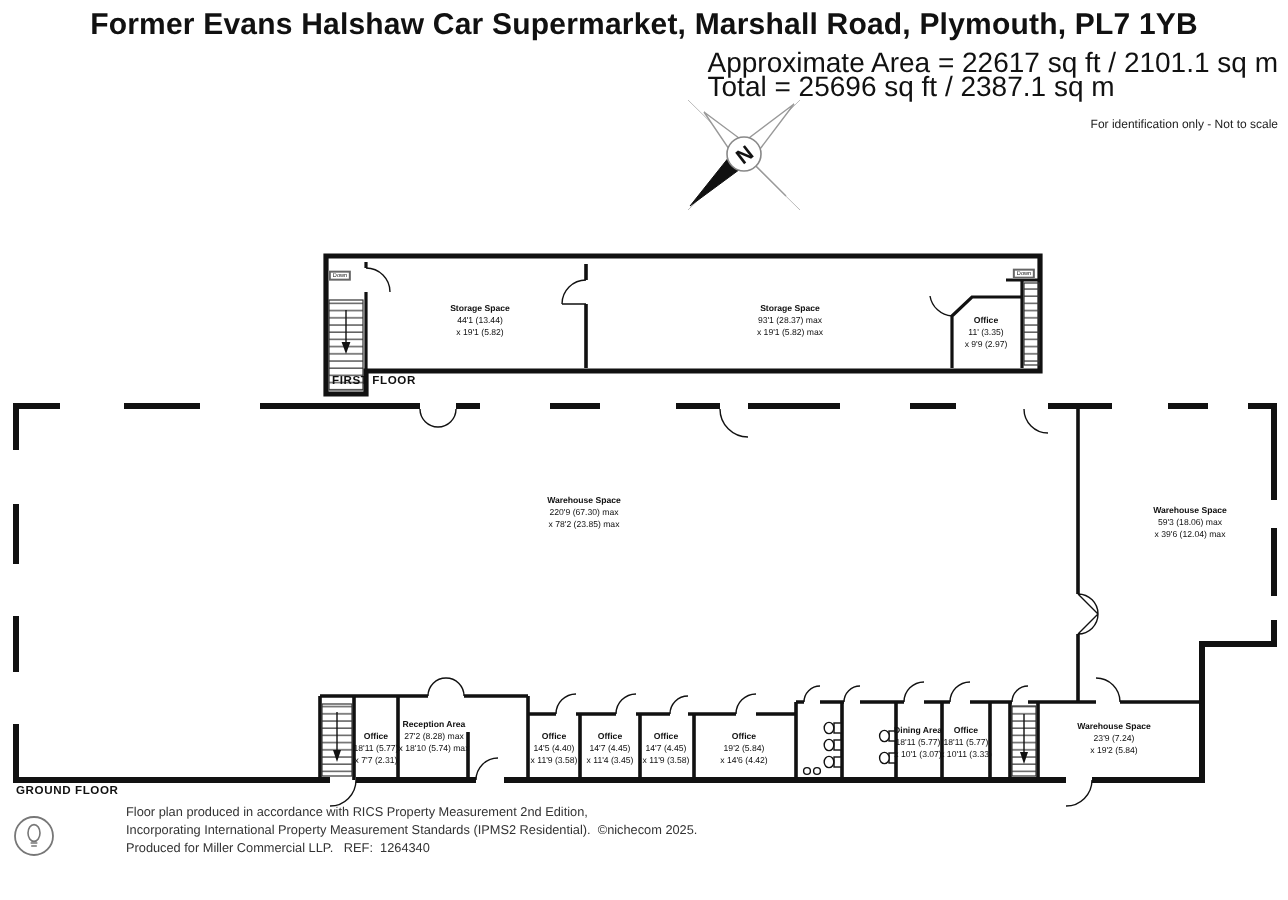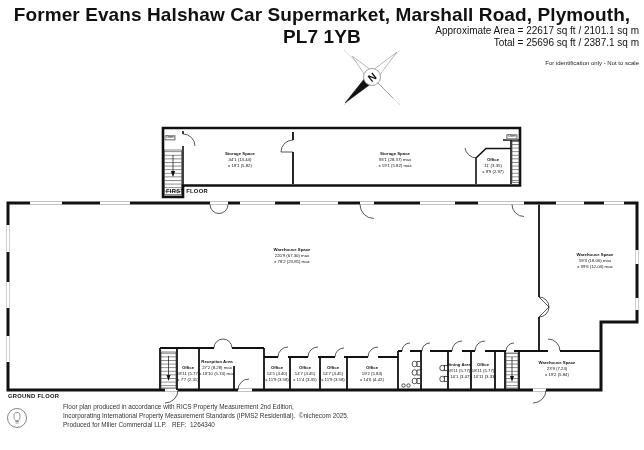--- a/index.html
+++ b/index.html
@@ -1,20 +1,20 @@
 <!DOCTYPE html>
 <html><head>
 <meta charset="utf-8">
 <style>
   html,body{margin:0;padding:0;background:#fff;}
   #page{position:relative;width:644px;height:450px;background:#fff;overflow:hidden;
         font-family:"Liberation Sans",sans-serif;color:#111;}
   .title{position:absolute;top:4px;left:0;width:100%;text-align:center;
-         font-size:19px;font-weight:bold;letter-spacing:0.1px;}
-  .hdr-info{position:absolute;top:25px;right:5px;text-align:right;font-size:10px;line-height:12px;}
+         font-size:15px;font-weight:bold;letter-spacing:0.1px;}
+  .hdr-info{position:absolute;top:25px;right:5px;text-align:left;font-size:14px;line-height:12px;}
   .hdr-note{position:absolute;top:60px;right:5px;text-align:right;font-size:6px;color:#222;}
   svg{position:absolute;left:0;top:0;}
   .label{position:absolute;transform:translate(-50%,-50%);text-align:center;
          font-size:4.3px;line-height:1.35;white-space:nowrap;color:#111;}
   .label .nm{font-weight:bold;}
   .floor-label{position:absolute;font-weight:bold;font-size:5.8px;letter-spacing:0.3px;}
   .stair-label{position:absolute;transform:translate(-50%,-50%);font-size:2.8px;
                border:0.4px solid #666;background:#fff;padding:0 1px;line-height:1.2;}
   .footer{position:absolute;left:6px;top:400px;width:600px;}
   .footer .logo{position:absolute;left:0;top:3px;}

